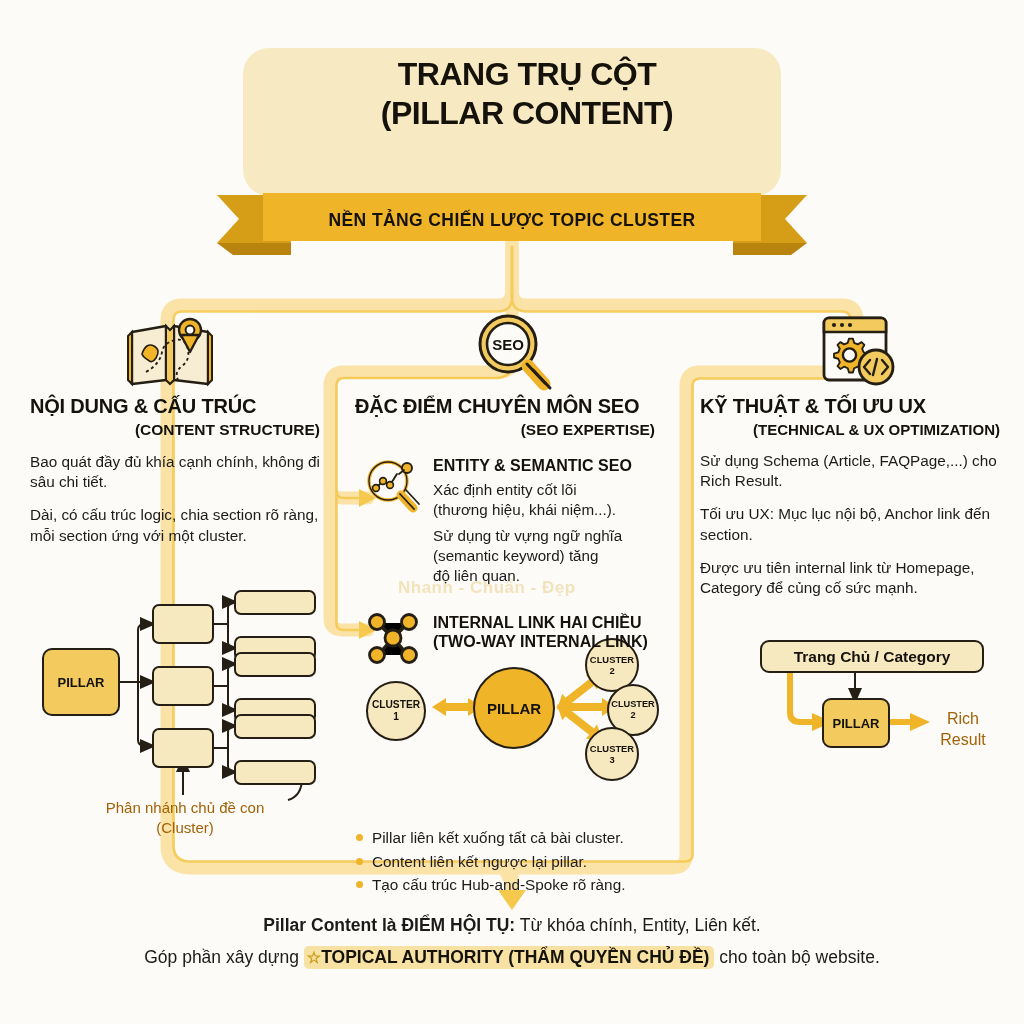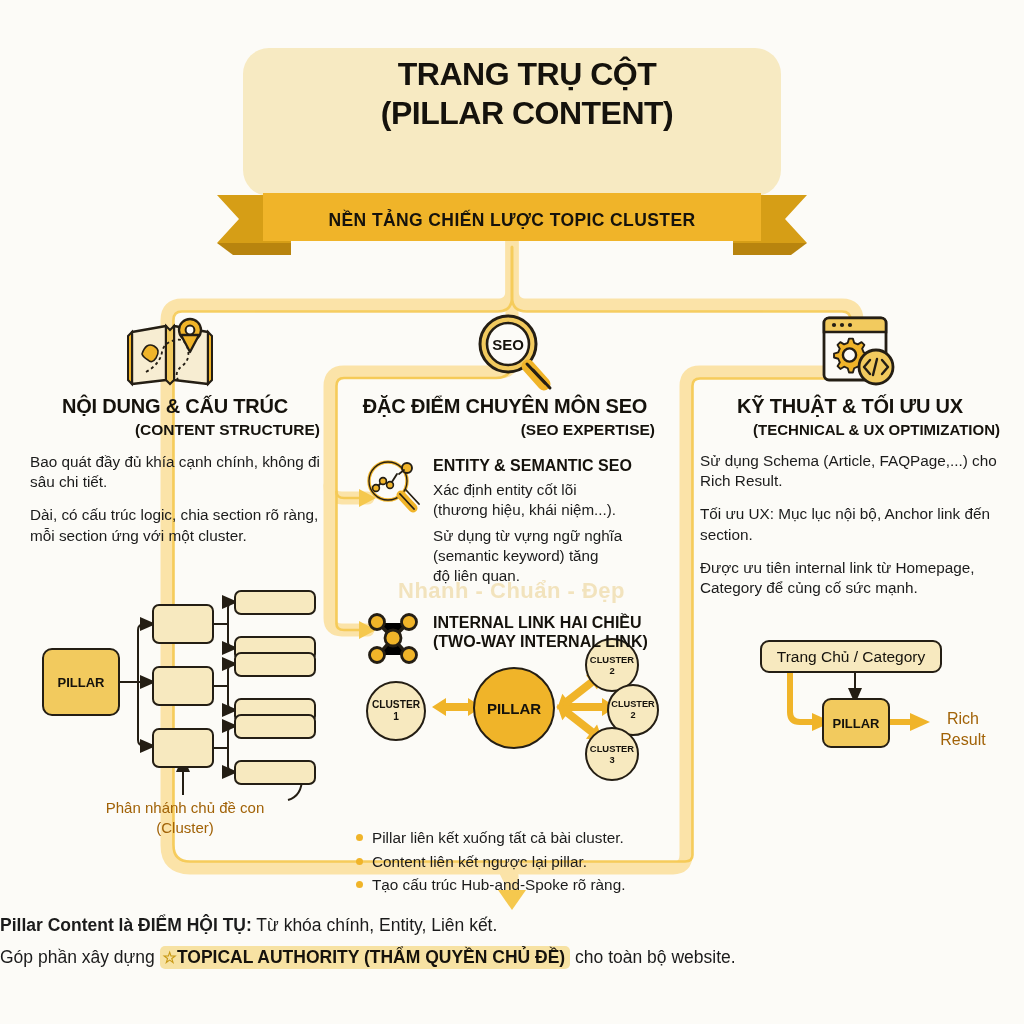--- a/index.html
+++ b/index.html
@@ -31,21 +31,21 @@
   #ribbon { left: 253px; top: 193px; width: 518px; height: 48px; }
   #ribbon-label {
     position:absolute; left: 0; top: 0; width:518px; height:55px;
     display:flex; align-items:center; justify-content:center;
     font-weight: 800; font-size: 17.5px; letter-spacing: 0.4px; color:#15120C;
   }
 
   
   .col { position: absolute; z-index: 3; }
   .col-title {
-    text-align: center; font-weight: 800; font-size: 20px;
+    text-align: left; font-weight: 800; font-size: 20px;
     letter-spacing: -0.2px; color:#15120C;
   }
   .col-sub {
     text-align: right; font-weight: 700; font-size: 15.5px;
     color: #15120C; margin-top: 3px;
   }
   .para {
     font-size: 15.3px; line-height: 1.32; color: #1B1B1B; margin-top: 13px;
   }
 
@@ -82,33 +82,33 @@
   .dcircle {
     position:absolute; border: 2.4px solid #241E14; border-radius: 50%;
     background: #F7E9BF;
     display:flex; flex-direction:column; align-items:center; justify-content:center;
     font-weight: 800; color:#15120C; text-align:center;
   }
   .dcircle.hl { background: #F0B429; }
   .caption { position:absolute; text-align:center; font-size:15px; line-height:1.3; color:#a16207; }
 
   
-  #footer { left: 0; top: 912px; width: 1024px; text-align:left; z-index:4; }
+  #footer { left: 0; top: 912px; width: 1024px; text-align:center; z-index:4; }
   #footer .f1 { font-size: 17.5px; line-height: 1.5; color:#1B1B1B; }
   #footer .f1 b { font-weight: 800; }
   #footer .f2 { font-size: 17.5px; line-height: 1.55; margin-top: 6px; color:#1B1B1B; }
   .hi {
     background: #F7E2A3; border-radius: 5px; padding: 1px 5px 2px 3px;
     font-weight: 800; color:#15120C;
   }
   .star { color:#C99A16; font-size: 16px; }
 
   #watermark {
     position:absolute; left: 398px; top: 578px; z-index:1;
-    font-size: 22px; font-weight: 700; color: #F2E3BD; letter-spacing: 0.5px;
+    font-size: 17px; font-weight: 700; color: #F2E3BD; letter-spacing: 0.5px;
   }
 </style>
 </head>
 <body>
 
 <svg id="bg-svg" viewBox="0 0 1024 1024">
   <defs>
     <marker id="arw-lt" markerWidth="9" markerHeight="9" refX="4" refY="4.5" orient="auto">
       <path d="M0,0 L9,4.5 L0,9 Z" fill="#F5C84E"></path>
     </marker>
@@ -355,21 +355,21 @@
 <div id="watermark">Nhanh - Chuẩn - Đẹp</div>
 
 <div class="col" id="col-right">
   <div class="col-title">KỸ THUẬT &amp; TỐI ƯU UX</div>
   <div class="col-sub" style="font-size:15px;">(TECHNICAL &amp; UX OPTIMIZATION)</div>
   <div class="para">Sử dụng Schema (Article, FAQPage,...) cho Rich Result.</div>
   <div class="para">Tối ưu UX: Mục lục nội bộ, Anchor link đến section.</div>
   <div class="para">Được ưu tiên internal link từ Homepage, Category để củng cố sức mạnh.</div>
 </div>
 
-<div class="dbox layer" style="left:760px; top:640px; width:182px; height:33px; font-weight:400; font-size:15.5px; border-radius:9px;">Trang Chủ / Category</div>
+<div class="dbox layer" style="left:760px; top:640px; width:224px; height:33px; font-weight:700; font-size:15.5px; border-radius:9px;">Trang Chủ / Category</div>
 <div class="dbox hl layer" style="left:822px; top:698px; width:68px; height:50px; border-radius:9px;">PILLAR</div>
 <div class="caption layer" style="left:918px; top:709px; width:90px; font-size:16px;">
   <div>Rich</div>
   <div>Result</div>
 </div>
 
 <div class="layer" id="footer">
   <div class="f1">
     <b>Pillar Content là ĐIỂM HỘI TỤ:</b><span> Từ khóa chính, Entity, Liên kết.</span>
   </div>

